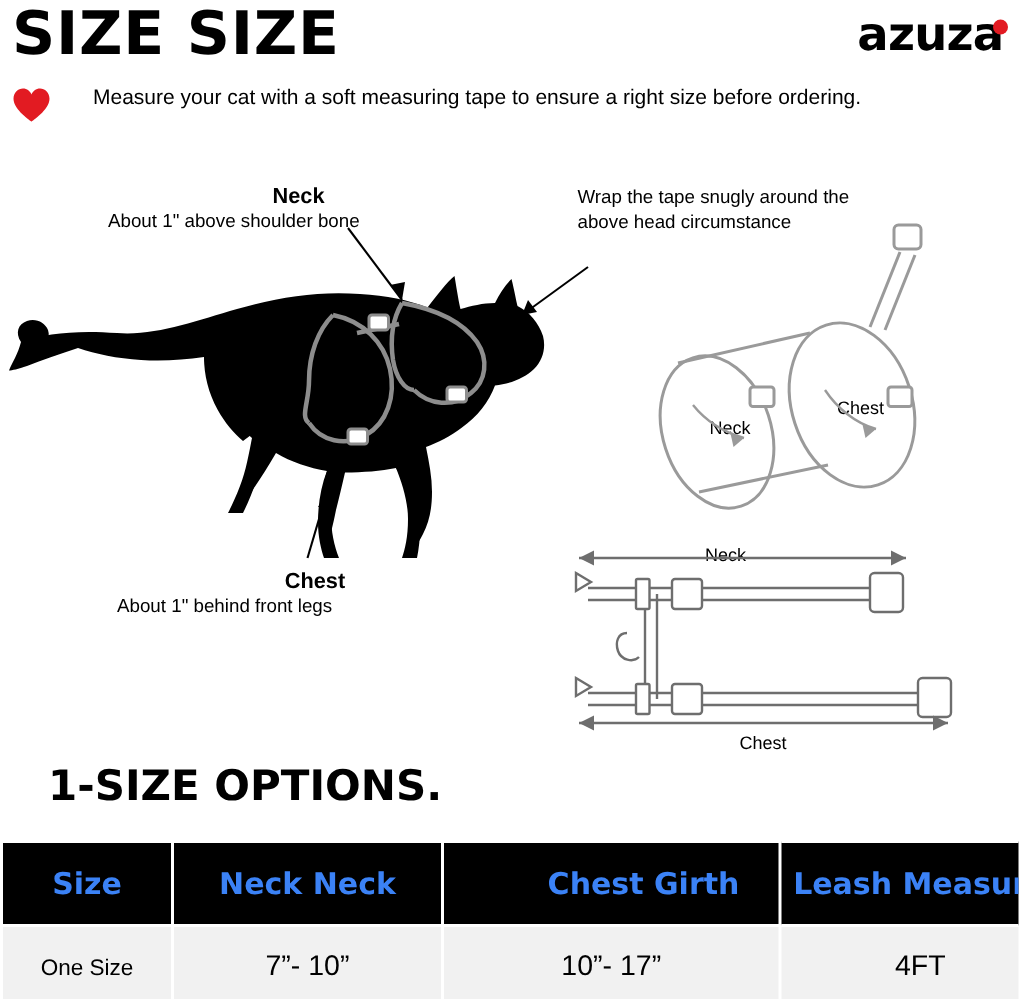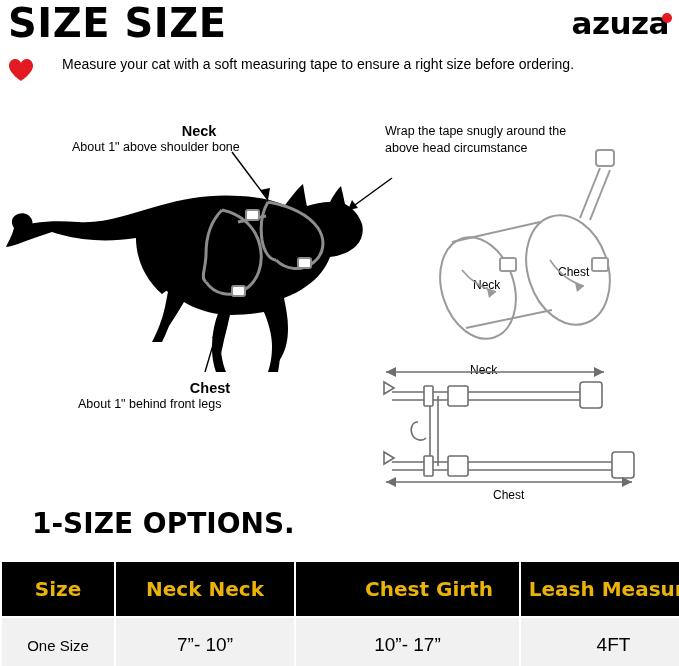--- a/index.html
+++ b/index.html
@@ -142,21 +142,21 @@
     width: 679px;
     border-collapse: collapse;
     table-layout: fixed;
   }
   .tbl th, .tbl td {
     border: 2px solid #ffffff;
     text-align: center;
   }
   .tbl thead th {
     background: #000000;
-    color: #eab308;
+    color: #3b82f6;
     font-size: 20px;
     font-weight: bold;
     height: 52px;
     font-family: "DejaVu Sans", sans-serif;
     margin-left: 17px;
   }
   .tbl tbody td {
     background: #f1f1f1;
     color: #000000;
     font-size: 19px;

